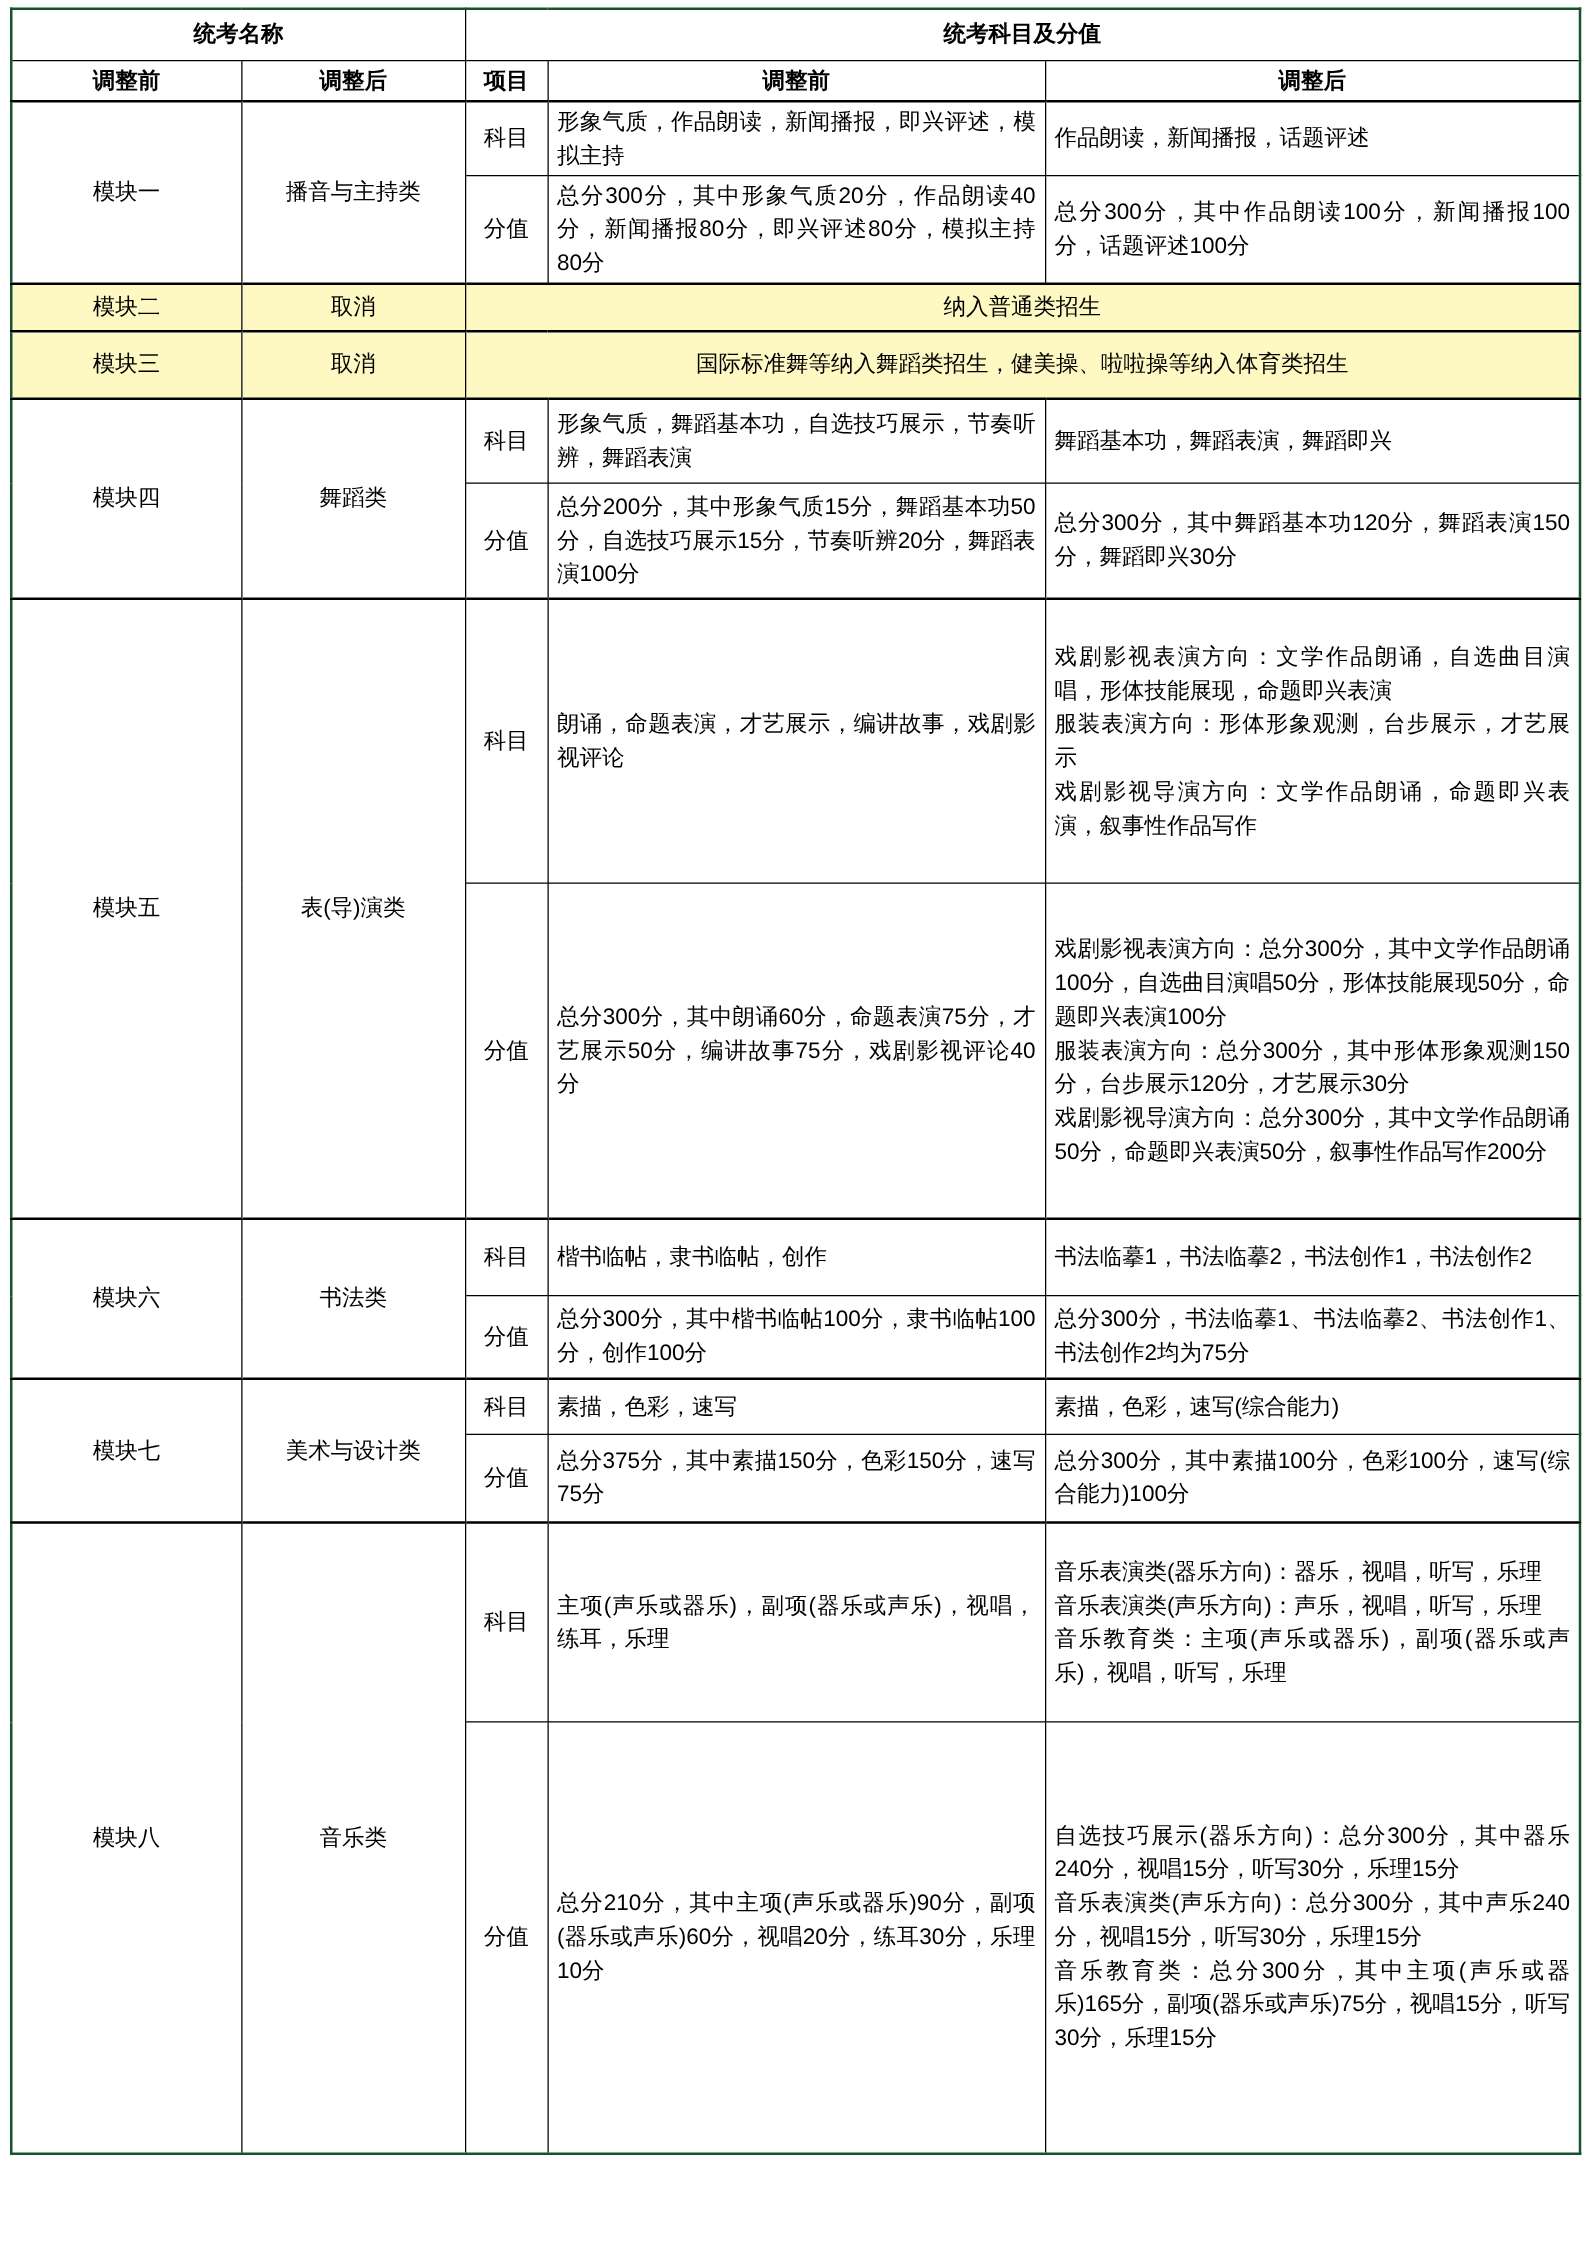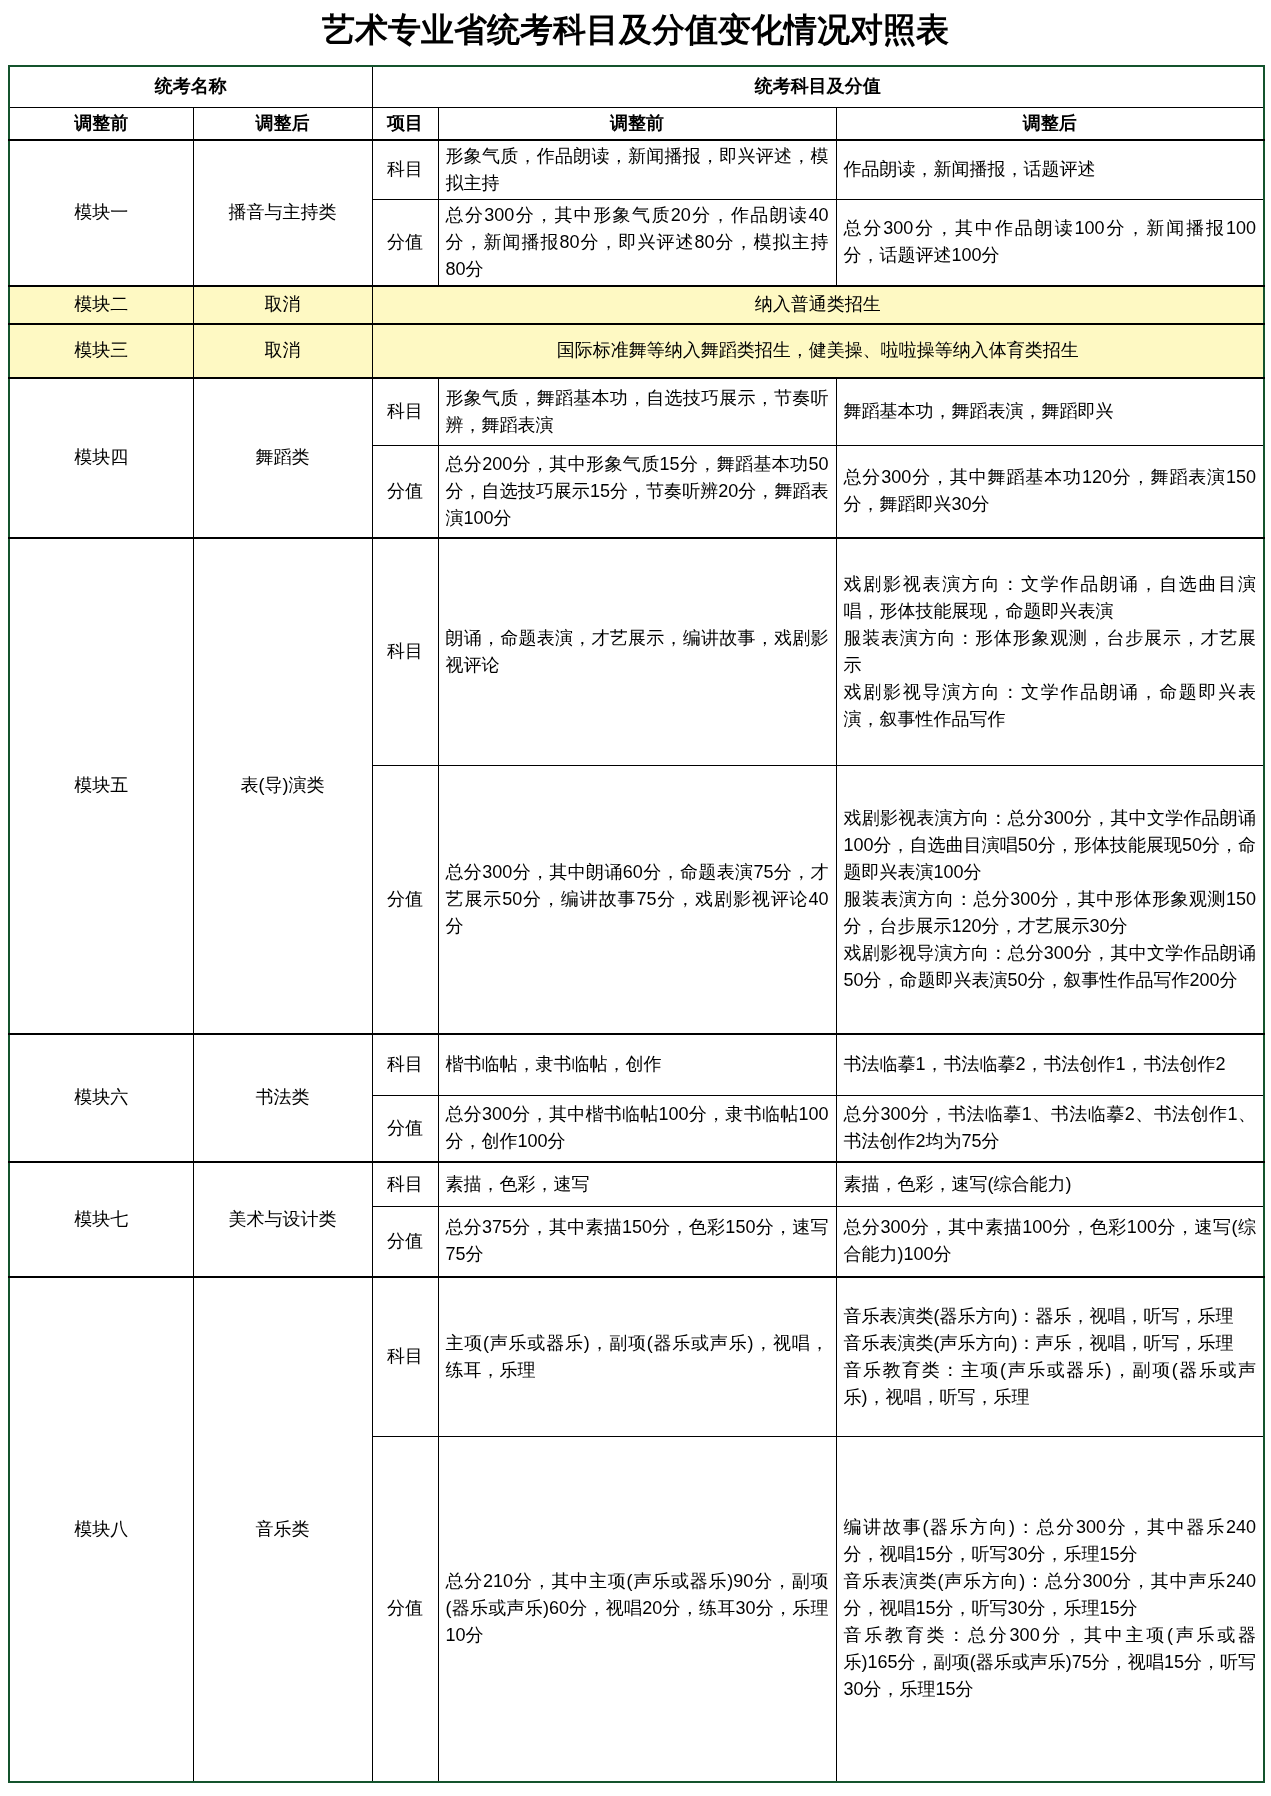--- a/index.html
+++ b/index.html
@@ -45,21 +45,20 @@
   .thick-l { border-left: 2px solid #000; }
   tr.sep > th, tr.sep > td { border-top: 2px solid #000; }
   .gray { background: #fef9c3; }
   .dir-label { font-weight: normal; }
   .part { text-align: justify; }
 </style>
 </head>
 <body>
 
 <div class="page">
-  <h1 class="doc-title">艺术专业省统考科目及分值变化情况对照表</h1>
 
   <table class="cmp">
     <colgroup>
       <col style="width:184px">
         <col style="width:179px">
         <col style="width:66px">
         <col style="width:398px">
         <col style="width:428px">
     </colgroup>
 
@@ -170,20 +169,20 @@
       <td>
         <div class="part">音乐表演类(器乐方向)：器乐，视唱，听写，乐理</div>
         <div class="part">音乐表演类(声乐方向)：声乐，视唱，听写，乐理</div>
         <div class="part">音乐教育类：主项(声乐或器乐)，副项(器乐或声乐)，视唱，听写，乐理</div>
       </td>
     </tr>
     <tr style="height:345px">
       <td class="c thick-l">分值</td>
       <td class="detail">总分210分，其中主项(声乐或器乐)90分，副项(器乐或声乐)60分，视唱20分，练耳30分，乐理10分</td>
       <td>
-        <div class="part">编讲故事(器乐方向)：总分300分，其中器乐240分，视唱15分，听写30分，乐理15分</div>
+        <div class="part">自选技巧展示(器乐方向)：总分300分，其中器乐240分，视唱15分，听写30分，乐理15分</div>
         <div class="part">音乐表演类(声乐方向)：总分300分，其中声乐240分，视唱15分，听写30分，乐理15分</div>
         <div class="part">音乐教育类：总分300分，其中主项(声乐或器乐)165分，副项(器乐或声乐)75分，视唱15分，听写30分，乐理15分</div>
       </td>
     </tr>
   </tbody>
     </table>
 </div>
 
 </body></html>

